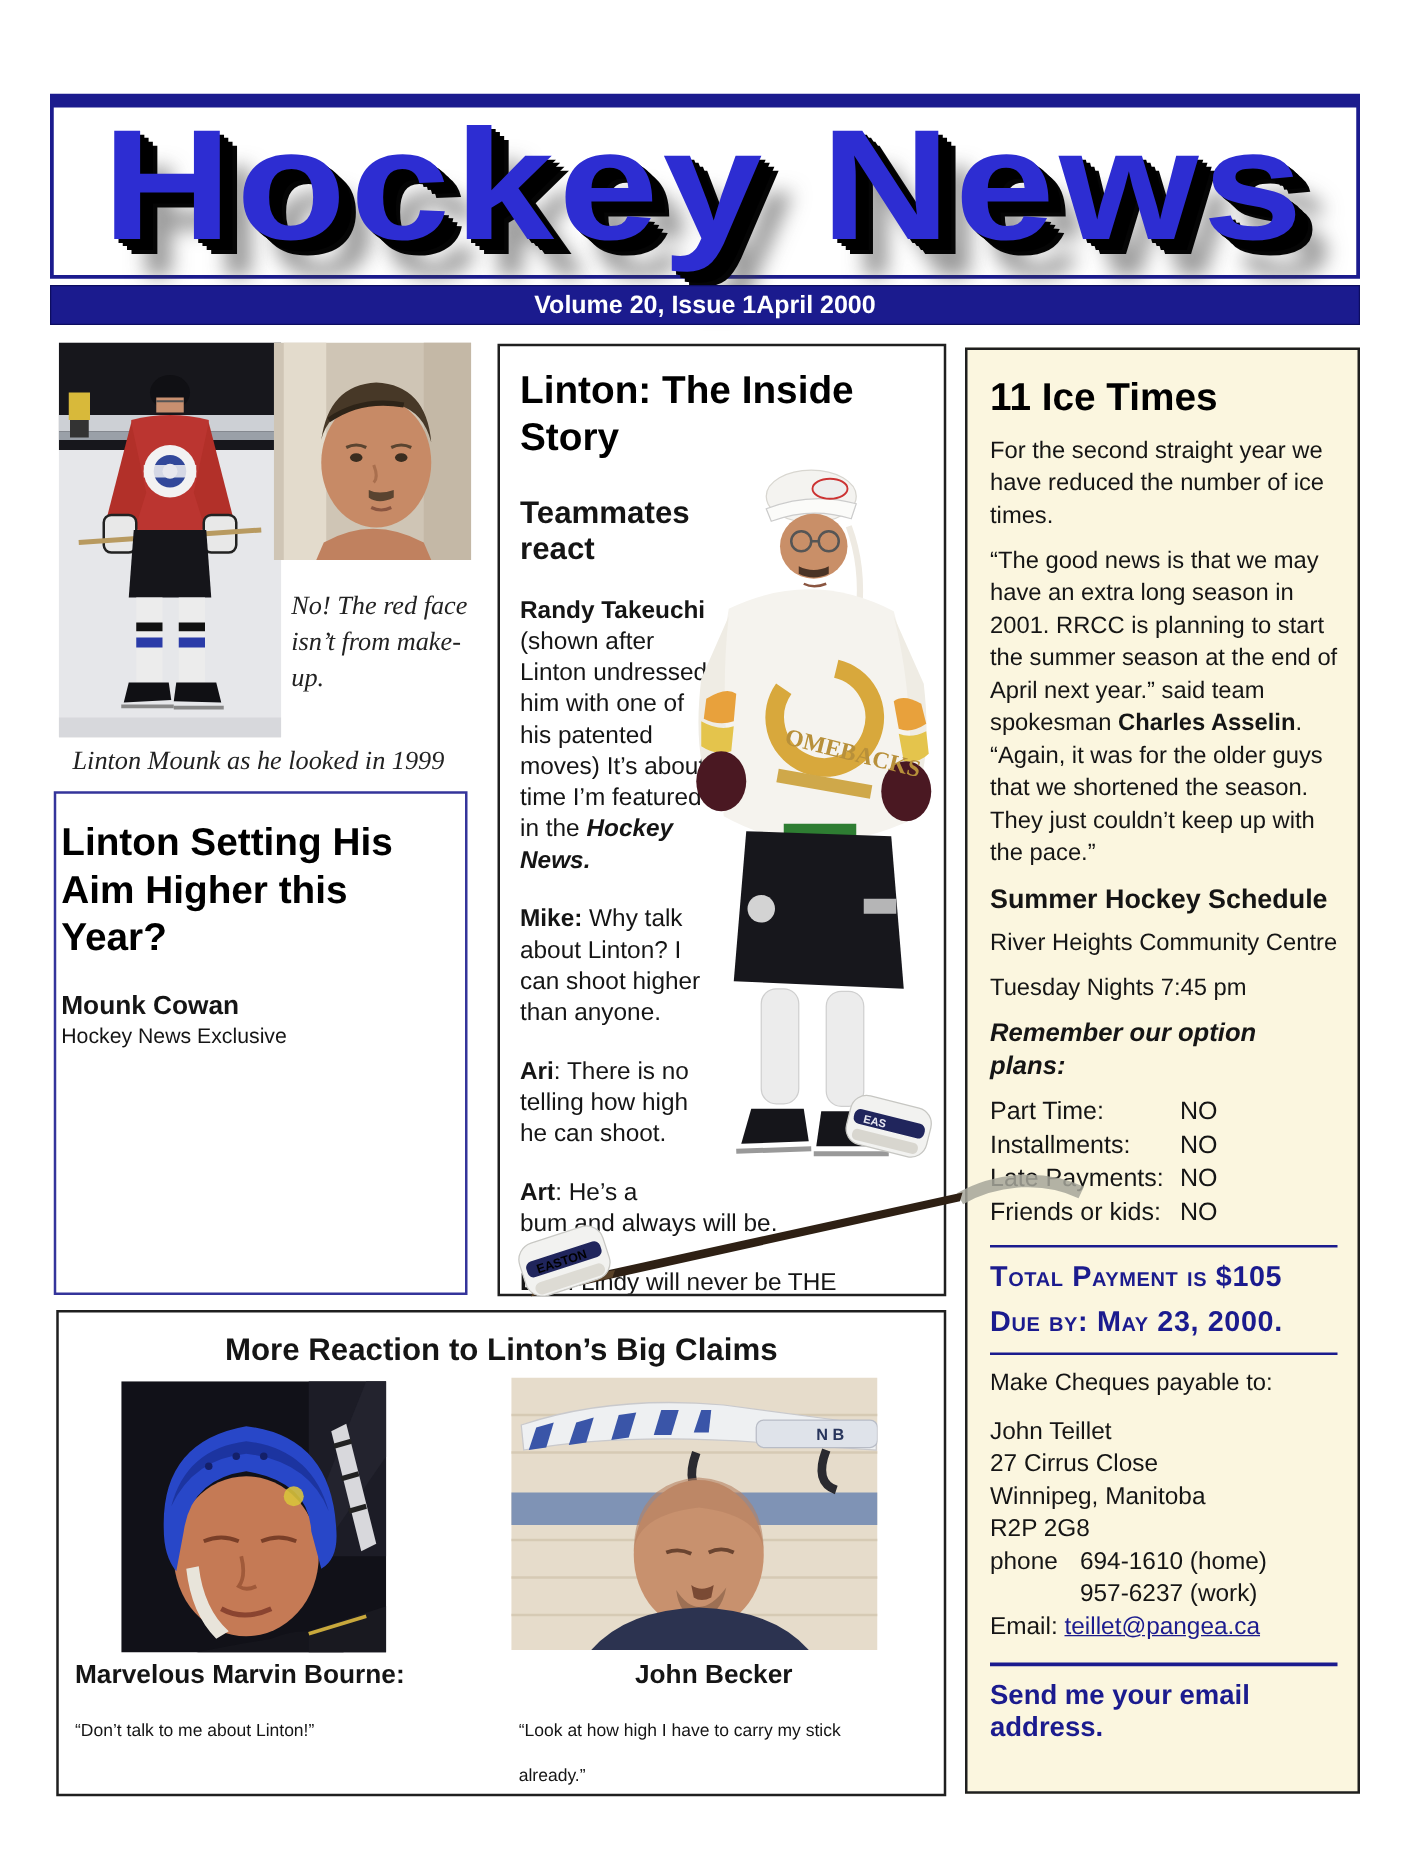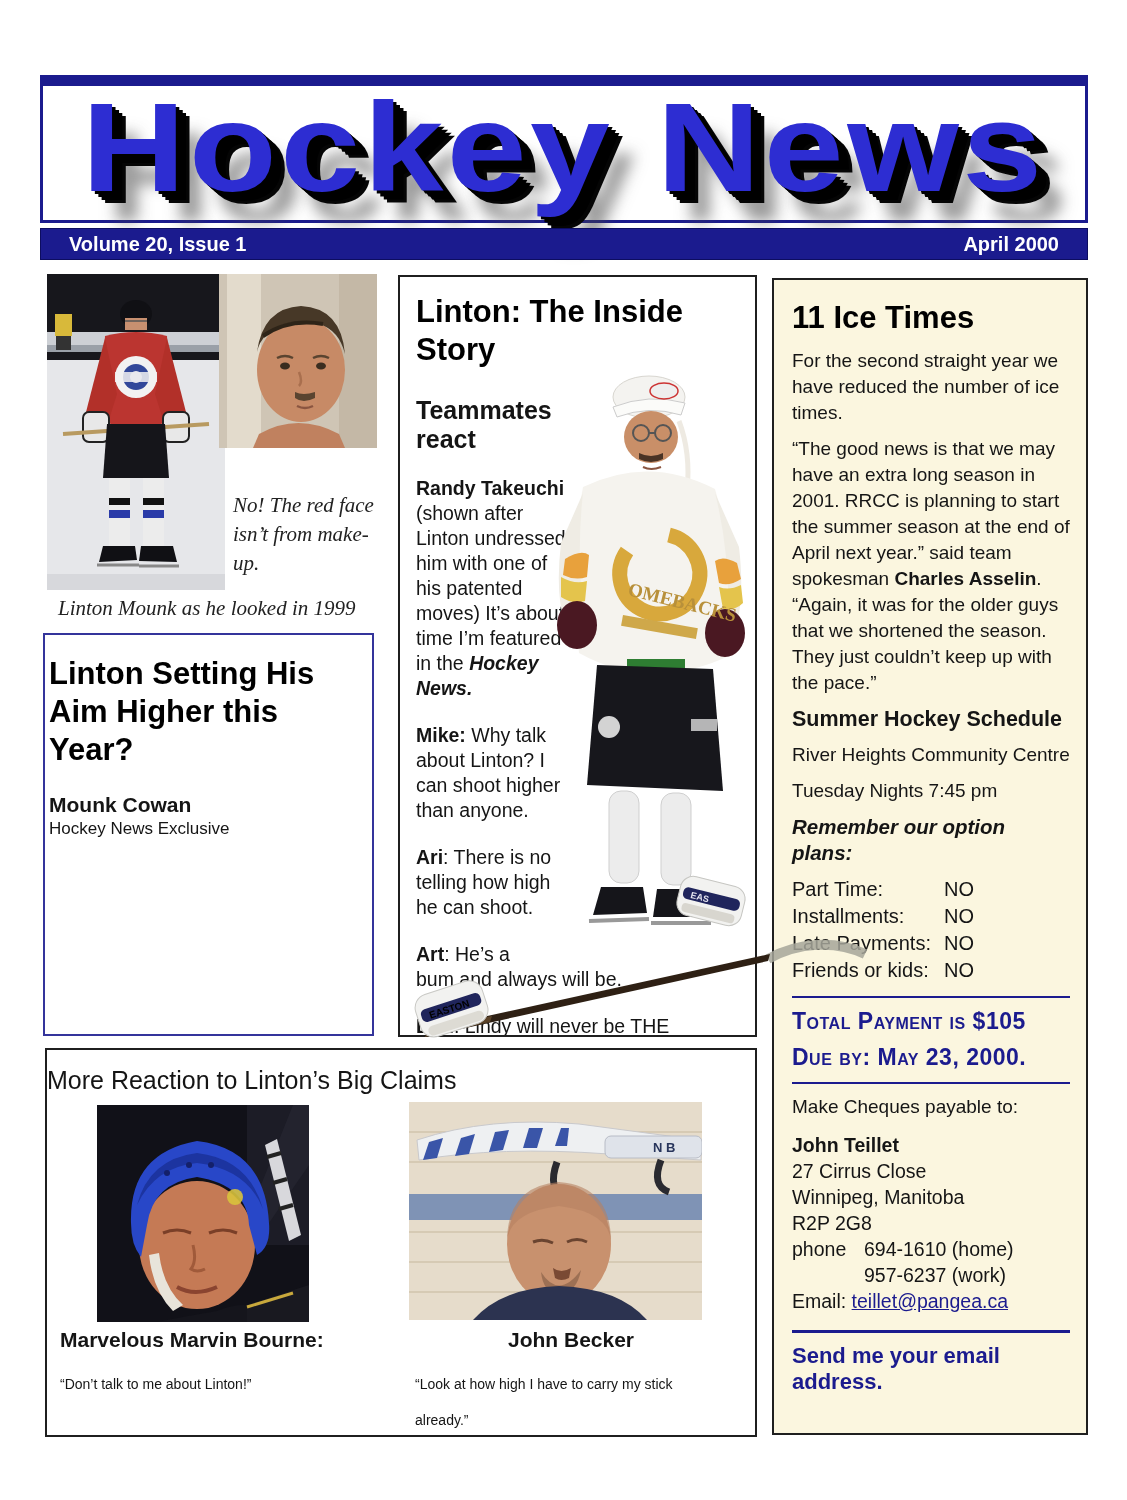--- a/index.html
+++ b/index.html
@@ -9,28 +9,28 @@
   
   .masthead{position:absolute;left:40px;top:75px;width:1048px;height:148px;
             box-sizing:border-box;border:3px solid #1b1b8e;border-top:11px solid #1b1b8e;
             background:#fff;display:flex;align-items:center;justify-content:center;overflow:visible;}
   .wordart{font-size:126px;font-weight:bold;letter-spacing:3px;line-height:1;
            color:#2d2dd2;transform:scaleX(1.14);white-space:nowrap;margin-top:-10px;
            text-shadow:3px 3px 0 #000,6px 6px 0 #000,9px 9px 0 #000,12px 12px 0 #050505,
                        22px 30px 14px rgba(70,70,70,.55);}
   .volume-bar{position:absolute;left:40px;top:228px;width:1048px;height:32px;
               box-sizing:border-box;background:#1b1b8e;color:#fff;font-weight:bold;font-size:20px;
-              display:flex;align-items:center;justify-content:space-between;padding:0 28px;
+              display:flex;align-items:center;justify-content:center;padding:0 14px;
               border:1px solid #0d0d60;}
 
   
   .photo1{position:absolute;left:47px;top:274px;width:178px;height:316px;}
   .photo2{position:absolute;left:219px;top:274px;width:158px;height:174px;}
   .cap-serif{font-family:"Liberation Serif",serif;font-style:italic;color:#222;}
-  .cap-redface{position:absolute;left:233px;top:491px;width:152px;font-size:21px;line-height:29px;}
+  .cap-redface{position:absolute;left:233px;top:470px;width:152px;font-size:21px;line-height:29px;}
   .cap-1999{position:absolute;left:58px;top:596px;width:330px;font-size:21px;}
 
   .left-article{position:absolute;left:43px;top:633px;width:331px;height:403px;
                 box-sizing:border-box;border:2px solid #34349b;background:#fff;
                 padding:14px 14px 0 4px;}
   .left-article h2{margin:6px 0 24px 0;font-size:31px;line-height:38px;color:#000;}
   .byline{font-size:21px;font-weight:bold;margin:0;}
   .byline-sub{font-size:17px;margin:2px 0 0 0;}
   .left-body{font-size:19px;line-height:27.5px;margin:20px 0 0 0;}
 
@@ -55,29 +55,29 @@
              padding:16px 16px 0 18px;overflow:hidden;font-size:19px;line-height:26px;}
   .right-box h2{margin:4px 0 12px 0;font-size:31px;line-height:36px;color:#000;}
   .right-box p{margin:10px 0;}
   .rh3{font-size:21.5px;font-weight:bold;margin:20px 0 10px 0;}
   .opt-head{font-size:20.5px;font-weight:bold;font-style:italic;margin:42px 0 4px 0;}
   .opt-grid{display:grid;grid-template-columns:152px auto;font-size:20px;line-height:27px;}
   .nrule{border:none;border-top:2px solid #1b1b8e;margin:12px 0 8px 0;}
   .payline{font-variant:small-caps;font-weight:bold;color:#1b1b8e;font-size:23px;
            letter-spacing:.5px;margin:6px 0;}
   .payee{margin:12px 0 0 0;font-size:19.5px;line-height:26px;}
-  .payee .nm{font-weight:bold;}
+  .payee .nm{font-weight:normal;}
   .phone-grid{display:grid;grid-template-columns:72px auto;}
   .email a{color:#1b1b8e;text-decoration:underline;}
   .send-line{font-size:22px;font-weight:bold;color:#1b1b8e;margin:8px 0;}
 
   
   .bottom-box{position:absolute;left:45px;top:1048px;width:712px;height:389px;
               box-sizing:border-box;border:2px solid #1f1f1f;background:#fff;}
-  .bottom-title{font-size:25px;font-weight:normal;margin:16px 0 0 0;}
+  .bottom-title{text-align:center;font-size:25px;font-weight:bold;margin:16px 0 0 0;}
   .photoL{position:absolute;left:50px;top:55px;width:212px;height:217px;}
   .photoR{position:absolute;left:362px;top:52px;width:293px;height:218px;}
   .capL{position:absolute;left:13px;top:278px;width:330px;}
   .capR{position:absolute;left:368px;top:278px;width:312px;}
   .cap-name{font-size:21px;font-weight:bold;margin:0;}
   .cap-quote{font-size:14px;margin:14px 0 0 0;line-height:36px;}
   .capR .cap-name{text-align:center;}
   svg{display:block;}
 </style>
 </head>

